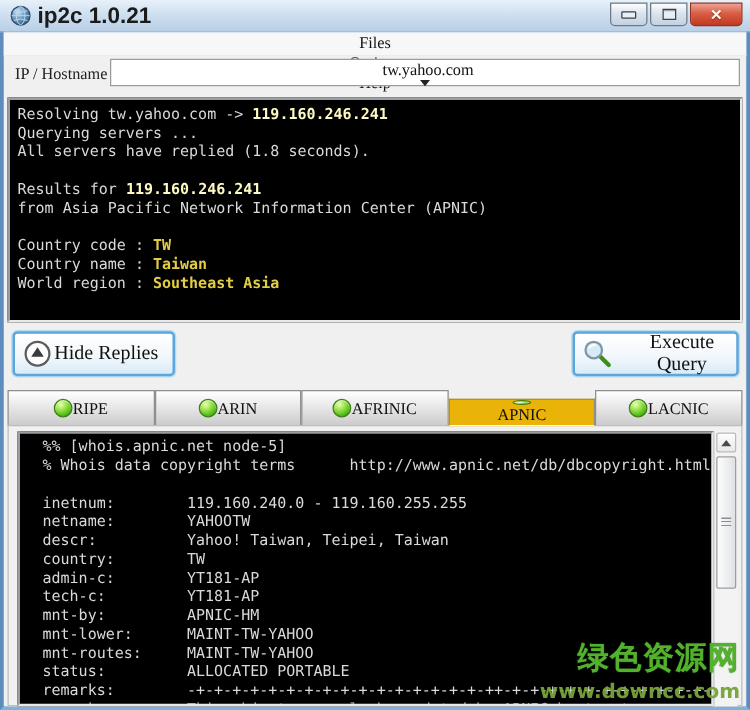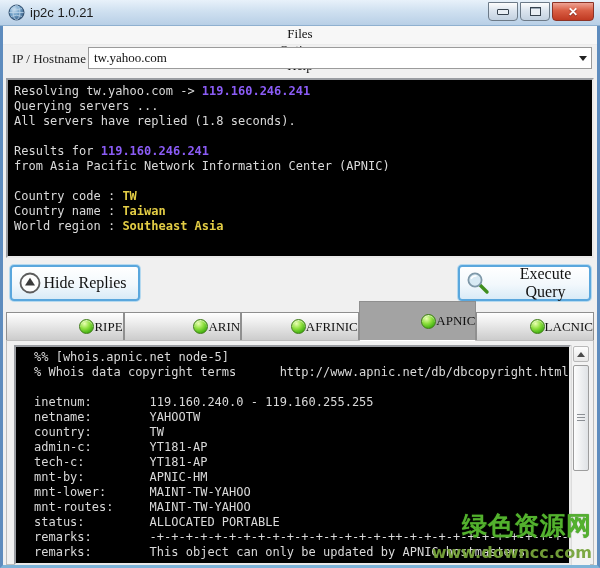--- a/index.html
+++ b/index.html
@@ -6,67 +6,67 @@
   #stage{position:relative;width:600px;height:568px;overflow:hidden;
          font-family:"Liberation Serif",serif;-webkit-font-smoothing:none;}
   
   .frame{position:absolute;inset:0;background:#f0f0f0;
          border-left:3px solid #5e8cbe;border-right:3px solid #5e8cbe;border-bottom:3px solid #7db3d8;}
   
   .titlebar{position:absolute;left:0;top:0;width:600px;height:25px;
             background:linear-gradient(#e8f1fa,#cfe0f0 45%,#b8cfe6);
             border-bottom:1px solid #8fb0cf;display:flex;align-items:center;}
   .appicon{width:17px;height:17px;margin:0 5px 0 8px;flex:0 0 auto;}
-  .apptitle{font-family:"Liberation Sans",sans-serif;font-size:13px;color:#1b1b1b;}
+  .apptitle{font-family:"Liberation Sans",sans-serif;font-size:18px;color:#1b1b1b;font-weight:bold;}
   .winbtns{position:absolute;right:6px;top:2px;display:flex;gap:2px;}
   .wbtn{height:19px;border-radius:0 0 4px 4px;border:1px solid #6c7a88;
         background:linear-gradient(#fdfdfd,#dbe4ee 45%,#c3d1e0);
         display:flex;align-items:center;justify-content:center;box-sizing:border-box;}
   .wbtn.min,.wbtn.max{width:30px;}
   .wbtn.close{width:42px;border-color:#8c3326;
         background:linear-gradient(#eea394,#d95e44 45%,#c03a22);}
   .glyph-min{width:10px;height:4px;border:1px solid #37424e;background:#e9eef4;border-radius:1px;}
   .glyph-max{width:9px;height:7px;border:1px solid #37424e;background:#e9eef4;box-shadow:inset 0 1px 0 #9aa7b4;}
   .glyph-x{color:#fff;font-family:"Liberation Sans",sans-serif;font-weight:bold;font-size:12px;
            text-shadow:0 1px 1px #7e2417;line-height:1;}
   
   .menubar{position:absolute;left:3px;top:26px;width:594px;height:18px;background:#f7f7f7;
            display:flex;align-items:center;border-bottom:1px solid #ececec;flex-direction:column;}
   .menuitem{font-size:13px;color:#111;padding:0 10px;cursor:default;}
   
   .querylabel{position:absolute;left:12px;top:51px;font-size:13px;color:#222;}
   .combo{position:absolute;left:88px;top:47px;width:504px;height:22px;background:#fff;
-         border:1px solid #9b9b9b;box-sizing:border-box;display:flex;align-items:center;}
+         border:1px solid #9b9b9b;box-sizing:border-box;display:flex;align-items:center;flex-direction:column;}
   .combo .val{font-size:13px;color:#111;padding-left:5px;flex:1;}
   .combo .arrowzone{width:16px;height:100%;display:flex;align-items:center;justify-content:center;}
   .dn-arrow{width:0;height:0;border-left:4px solid transparent;border-right:4px solid transparent;
             border-top:5px solid #222;}
   
   .term{background:#000;font-family:"DejaVu Sans Mono","Liberation Mono",monospace;
         font-size:12px;line-height:15px;overflow:hidden;}
   .sunken{border:2px solid;border-color:#9a9da2 #e9e9e9 #e9e9e9 #9a9da2;box-sizing:border-box;}
   .term1{position:absolute;left:6px;top:78px;width:588px;height:180px;padding:4px 0 0 6px;}
   .tline{height:15px;white-space:pre;color:#d9d9d9;}
   .seg-w{color:#d9d9d9;}
-  .seg-b{color:#8b5cf6;font-weight:bold;}
+  .seg-b{color:#fef9c3;font-weight:bold;}
   .seg-y{color:#e3cd45;font-weight:bold;}
   
   .pushbtn{position:absolute;top:265px;height:36px;border:2px solid #5aa7dd;border-radius:4px;
            background:linear-gradient(#ffffff,#f2f8fc 55%,#d9ebf7);
            box-shadow:0 0 0 1px #b5d9ef;display:flex;align-items:center;box-sizing:border-box;cursor:default;}
   .btn-hide{left:10px;width:130px;}
   .btn-exec{left:458px;width:133px;gap:22px;}
   .pushbtn .blabel{font-size:16px;color:#111;flex:1;text-align:center;padding-right:10px;}
   .bicon{width:24px;height:24px;margin-left:6px;flex:0 0 auto;}
   
   .tabs{position:absolute;left:6px;top:308px;width:588px;height:33px;display:flex;align-items:flex-end;}
   .tab{flex:1;height:29px;background:linear-gradient(#ffffff,#e3e3e3 55%,#cccccc);
        border:1px solid #8f8f8f;box-sizing:border-box;display:flex;align-items:center;
-       justify-content:flex-end;gap:0;cursor:default;}
-  .tab.active{height:40px;background:#a3a3a3;border-bottom:1px solid #fff;position:relative;z-index:3;}
+       justify-content:center;gap:0;cursor:default;}
+  .tab.active{height:22px;background:#eab308;border-bottom:1px solid #fff;position:relative;z-index:3;flex-direction:column;}
   .tablabel{font-size:13px;color:#111;}
   .led{width:13px;height:13px;border-radius:50%;border:1px solid #3f7d15;
        background:radial-gradient(circle at 35% 28%,#eaffb2,#8fe03f 40%,#46b314 75%,#2f8d0c);
        box-shadow:inset 0 1px 1px rgba(255,255,255,.6);}
   
   .panel{position:absolute;left:6px;top:340px;width:588px;height:225px;background:#f1f1f1;
          border:1px solid #bdbdbd;box-sizing:border-box;z-index:1;}
   .term2{position:absolute;left:14px;top:345px;width:557px;height:220px;padding:3px 0 0 18px;z-index:2;}
   
   .vscroll{position:absolute;left:571px;top:345px;width:18px;height:220px;background:#f3f3f3;
@@ -188,20 +188,21 @@
       </div>
     </div>
 
   <div class="panel"></div>
   <div class="term term2 sunken" id="term2">
       <div class="tline">%% [whois.apnic.net node-5]</div>
       <div class="tline">% Whois data copyright terms      http://www.apnic.net/db/dbcopyright.html</div>
       <div class="tline">&nbsp;</div>
       <div class="tline">inetnum:        119.160.240.0 - 119.160.255.255</div>
       <div class="tline">netname:        YAHOOTW</div>
+      <div class="tline">descr:          Yahoo! Taiwan, Teipei, Taiwan</div>
       <div class="tline">country:        TW</div>
       <div class="tline">admin-c:        YT181-AP</div>
       <div class="tline">tech-c:         YT181-AP</div>
       <div class="tline">mnt-by:         APNIC-HM</div>
       <div class="tline">mnt-lower:      MAINT-TW-YAHOO</div>
       <div class="tline">mnt-routes:     MAINT-TW-YAHOO</div>
       <div class="tline">status:         ALLOCATED PORTABLE</div>
       <div class="tline">remarks:        -+-+-+-+-+-+-+-+-+-+-+-+-+-+-+-+-++-+-+-+-+-+-+-+-+-+-+-+-+-+-+</div>
       <div class="tline">remarks:        This object can only be updated by APNIC hostmasters</div>
     </div>

